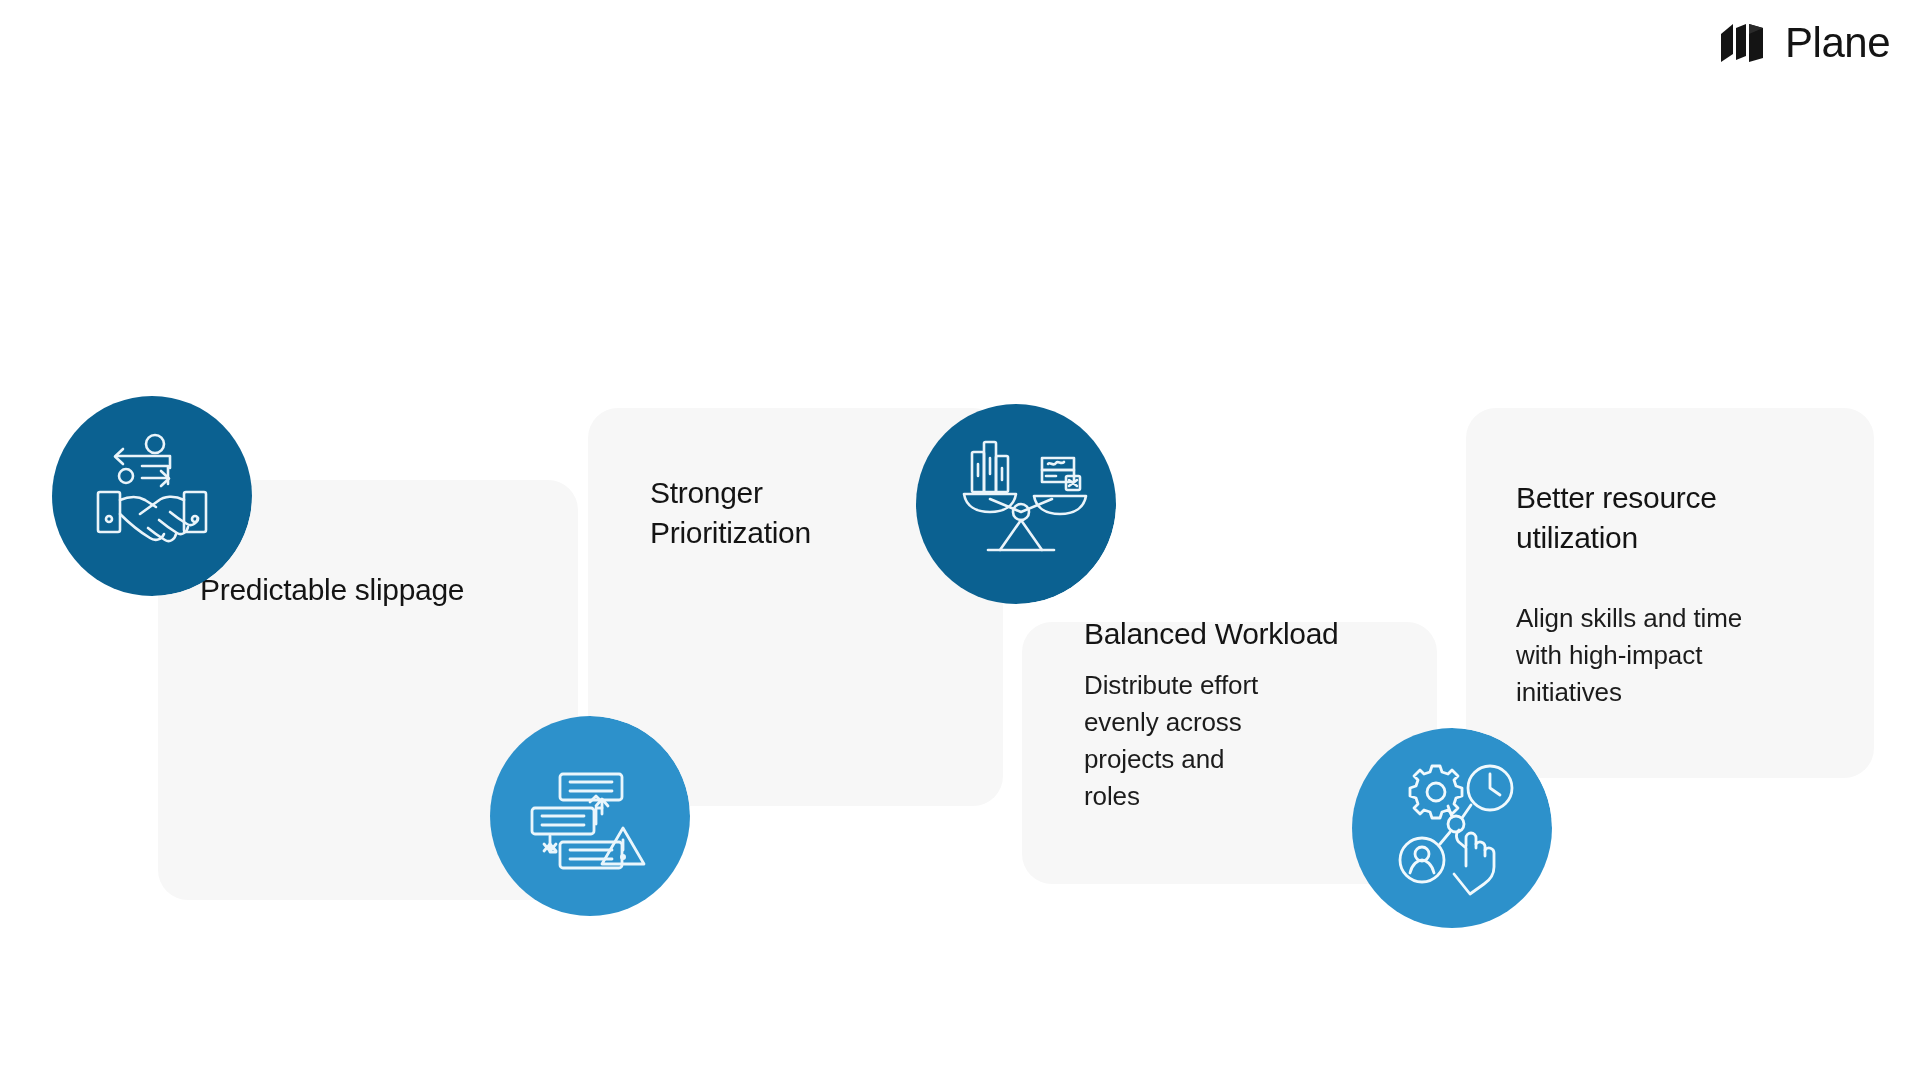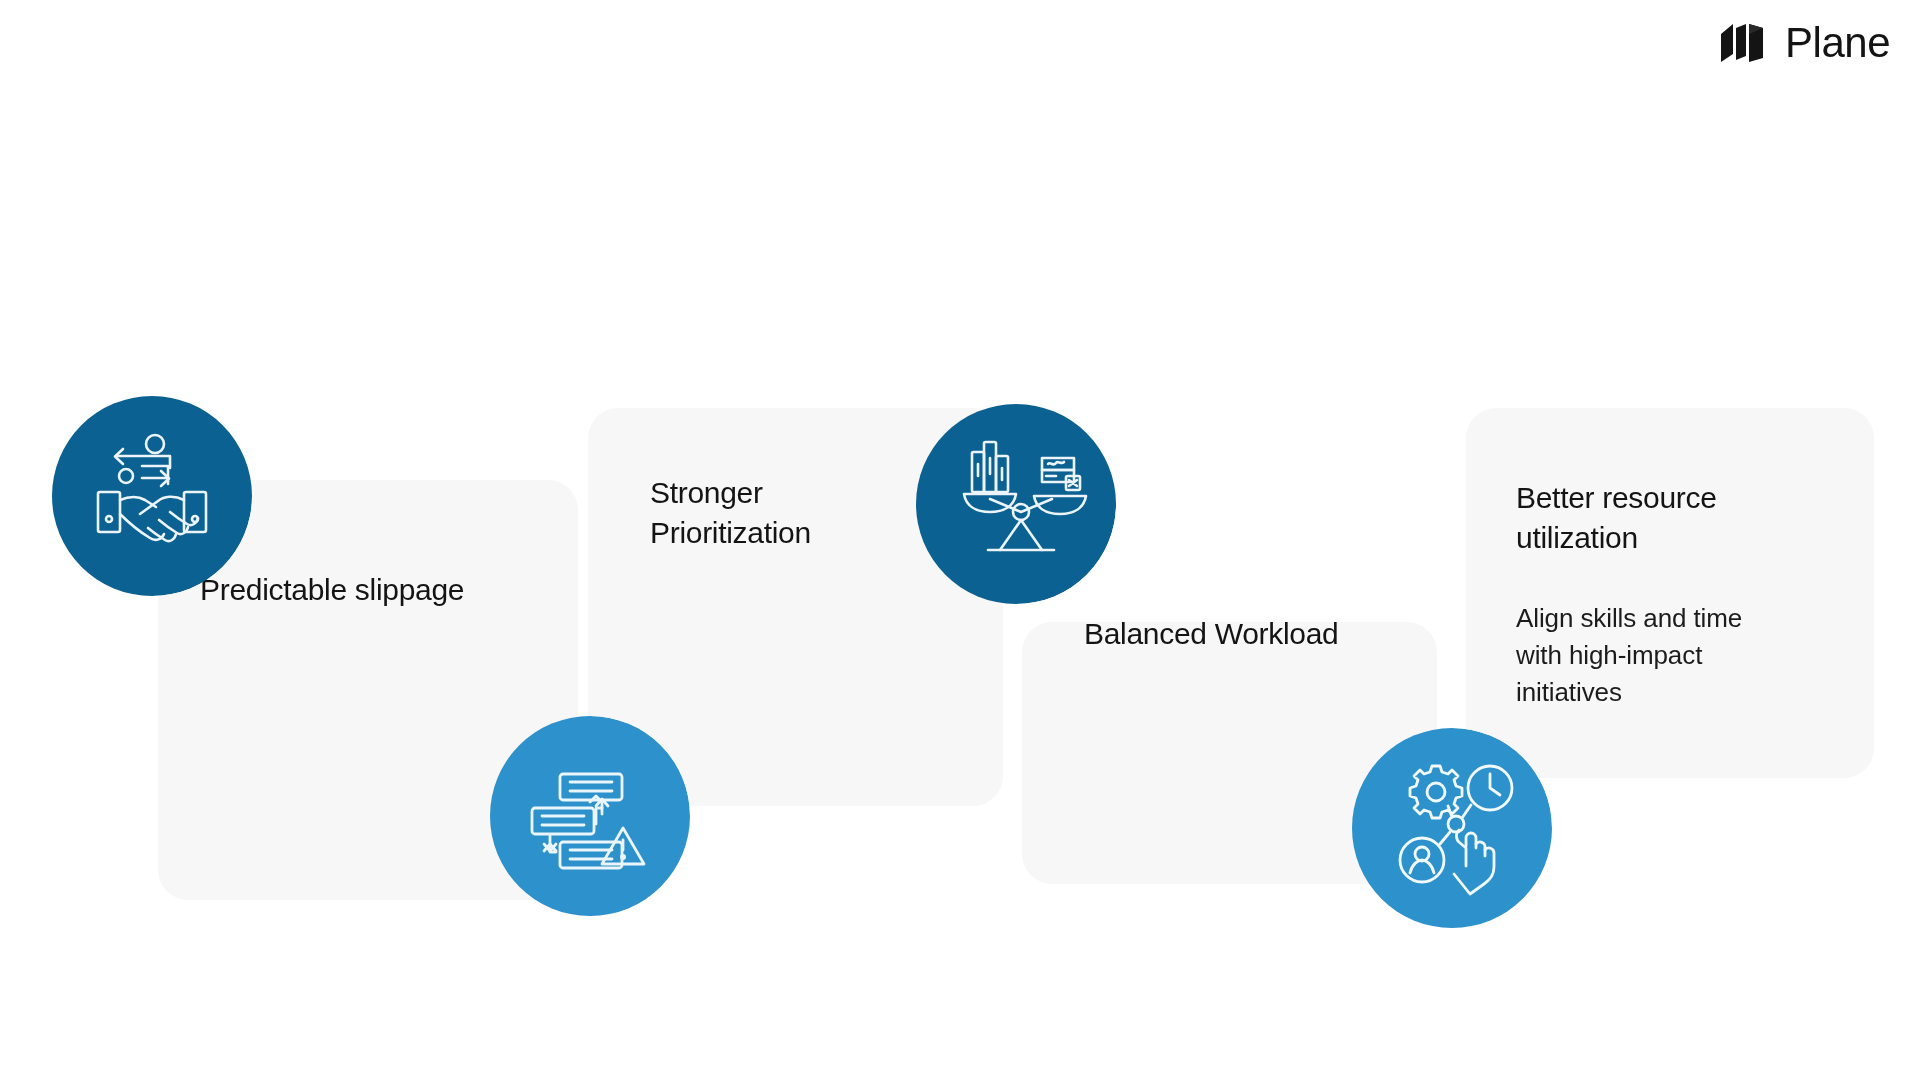--- a/index.html
+++ b/index.html
@@ -104,20 +104,24 @@
     <div class="card-title">Predictable slippage</div>
   </div>
 
   <div class="card" id="card-2">
     <div class="card-title">Stronger
 Prioritization</div>
   </div>
 
   <div class="card" id="card-3">
     <div class="card-title">Balanced Workload</div>
+    <div class="card-body">Distribute effort
+evenly across
+projects and
+roles</div>
   </div>
 
   <div class="card" id="card-4">
     <div class="card-title">Better resource
 utilization</div>
     <div class="card-body">Align skills and time
 with high-impact
 initiatives</div>
   </div>
 

